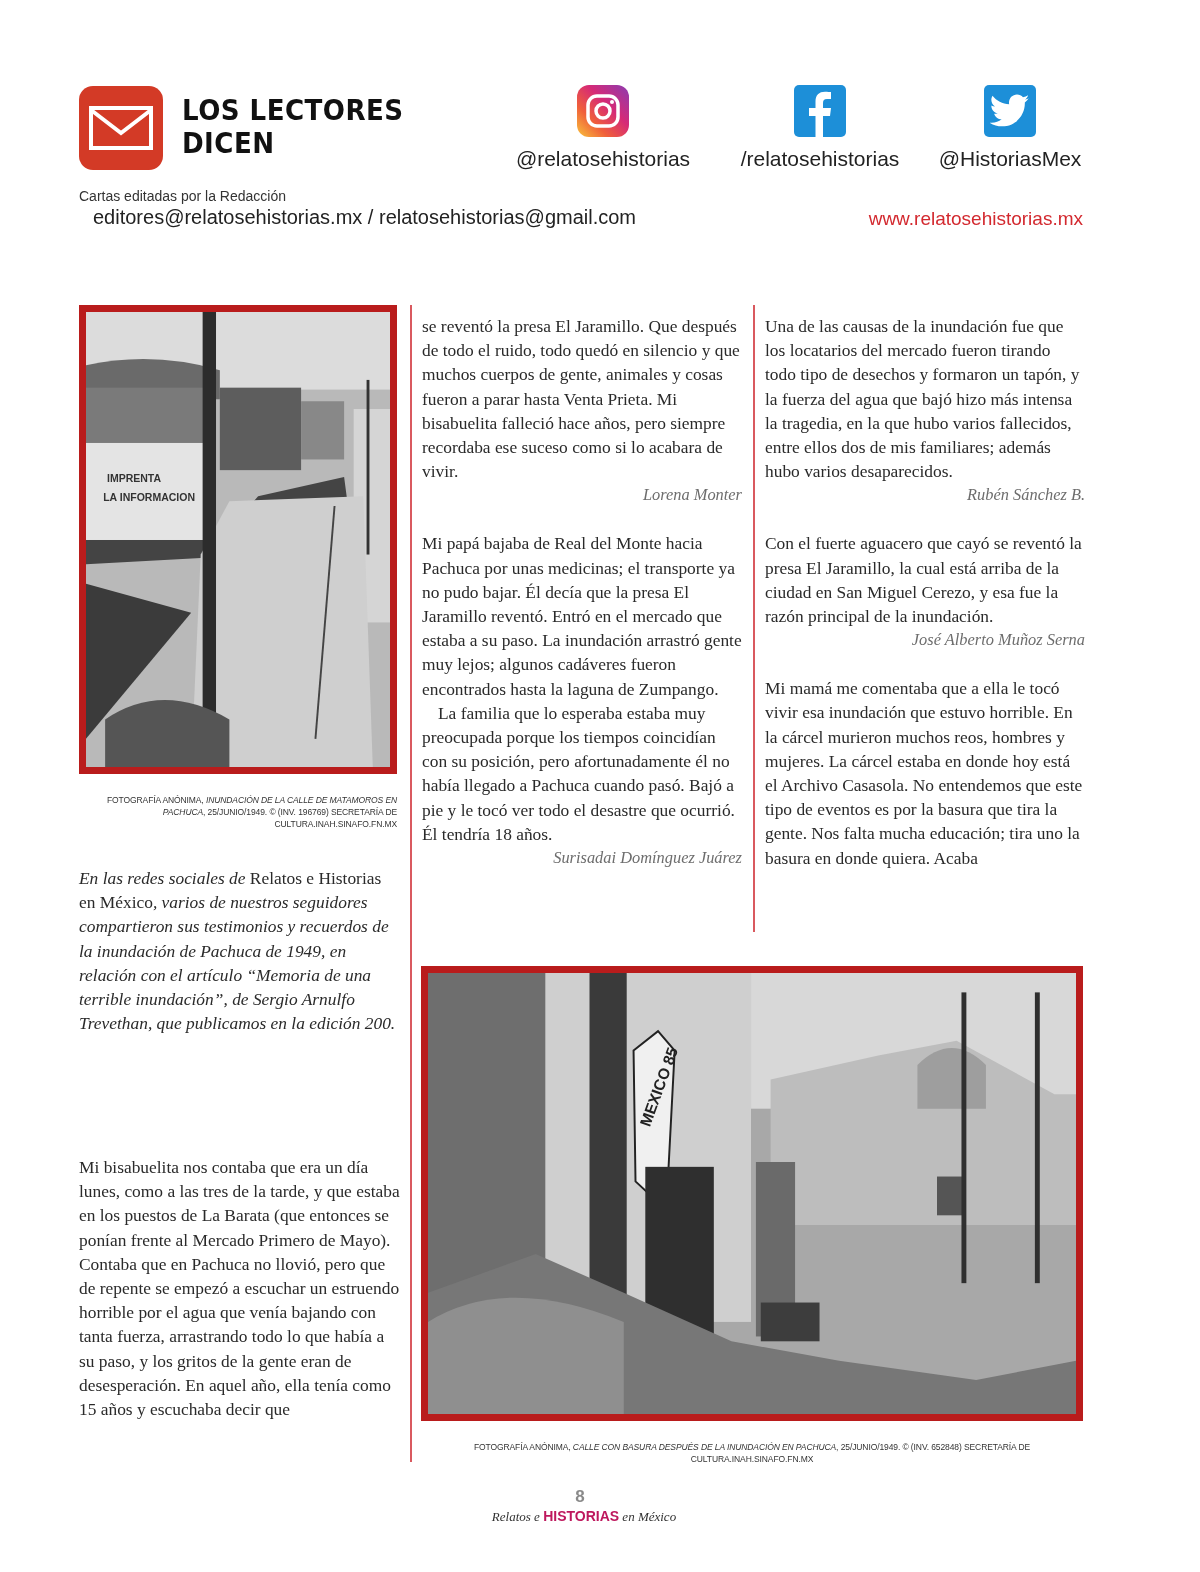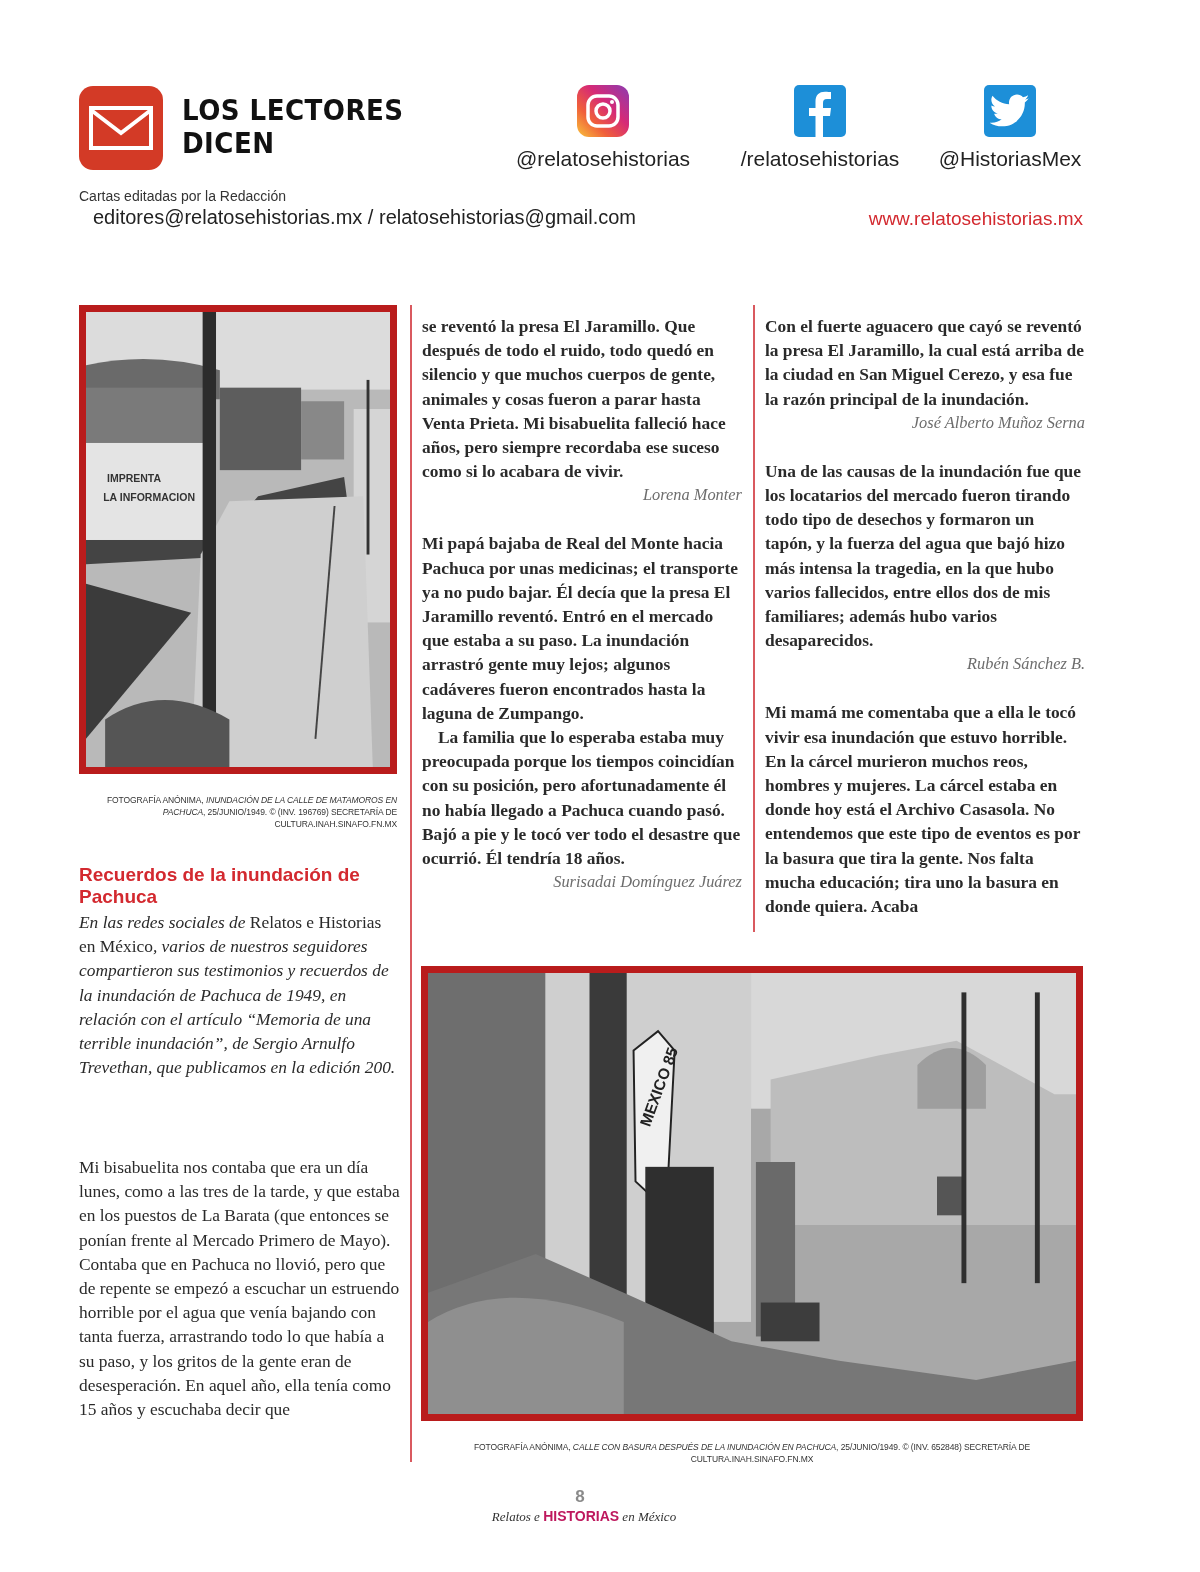--- a/index.html
+++ b/index.html
@@ -53,21 +53,21 @@
   .col { position: absolute; }
   .col-1-intro { left: 79px; top: 864px; width: 322px; }
   .intro-title { font-family: "Liberation Sans", sans-serif; font-weight: bold; font-size: 19px; line-height: 22px; color: #d3292f; }
   .intro-text { font-style: italic; margin-top: 2px; }
   .intro-text .upright { font-style: normal; }
   .col-1-letter { left: 79px; top: 1155px; width: 322px; }
 
   .col-2 { left: 422px; top: 314px; width: 320px; }
   .col-3 { left: 765px; top: 314px; width: 320px; }
   .letter { margin-bottom: 24px; }
-  .letter p { text-indent: 0; font-weight: bold; }
+  .letter p { text-indent: 0; }
   .letter p + p { text-indent: 16px; }
   .signature { text-align: right; font-style: italic; color: #6d6d6d; font-size: 16.4px; line-height: 24px; }
 
   .divider { position: absolute; width: 2px; background: #d9595f; }
   .divider-1 { left: 410px; top: 305px; height: 1157px; }
   .divider-2 { left: 753px; top: 305px; height: 627px; }
 
   
   .page-number { position: absolute; left: 0; width: 1160px; top: 1487px; text-align: center; font-family: "Liberation Sans", sans-serif; font-weight: bold; font-size: 17px; color: #8a8a8a; }
   .footer-brand { position: absolute; left: 0; width: 1168px; top: 1508px; text-align: center; font-size: 13px; color: #333; }
@@ -138,21 +138,20 @@
     <line x1="260" y1="200" x2="240" y2="440" stroke="#444" stroke-width="2"></line>
     <line x1="295" y1="70" x2="295" y2="250" stroke="#333" stroke-width="3"></line>
     <path d="M20 420 Q80 380 150 420 L150 469 L20 469 Z" fill="#555"></path>
   </svg>
 </div>
 <div class="caption caption-1">
   <span>Fotografía anónima, </span><i>Inundación de la calle de Matamoros en Pachuca</i><span>, 25/junio/1949. © (INV. 196769) Secretaría de Cultura.INAH.SINAFO.FN.MX</span>
 </div>
 
 <div class="col col-1-intro body-text">
-  <div class="intro-title">Recuerdos de la inundación de Pachuca</div>
   <div class="intro-text"><span>En las redes sociales de </span><span class="upright">Relatos e Historias en México</span><span>, varios de nuestros seguidores compartieron sus testimonios y recuerdos de la inundación de Pachuca de 1949, en relación con el artículo “Memoria de una terrible inundación”, de Sergio Arnulfo Trevethan, que publicamos en la edición 200.</span></div>
 </div>
 
 <div class="col col-1-letter body-text">
   <p>Mi bisabuelita nos contaba que era un día lunes, como a las tres de la tarde, y que estaba en los puestos de La Barata (que entonces se ponían frente al Mercado Primero de Mayo). Contaba que en Pachuca no llovió, pero que de repente se empezó a escuchar un estruendo horrible por el agua que venía bajando con tanta fuerza, arrastrando todo lo que había a su paso, y los gritos de la gente eran de desesperación. En aquel año, ella tenía como 15 años y escuchaba decir que</p>
 </div>
 
 <div class="divider divider-1"></div>
 
 <div class="col col-2 body-text">
@@ -164,26 +163,26 @@
     <p>Mi papá bajaba de Real del Monte hacia Pachuca por unas medicinas; el transporte ya no pudo bajar. Él decía que la presa El Jaramillo reventó. Entró en el mercado que estaba a su paso. La inundación arrastró gente muy lejos; algunos cadáveres fueron encontrados hasta la laguna de Zumpango.</p>
     <p>La familia que lo esperaba estaba muy preocupada porque los tiempos coincidían con su posición, pero afortunadamente él no había llegado a Pachuca cuando pasó. Bajó a pie y le tocó ver todo el desastre que ocurrió. Él tendría 18 años.</p>
     <div class="signature">Surisadai Domínguez Juárez</div>
   </div>
 </div>
 
 <div class="divider divider-2"></div>
 
 <div class="col col-3 body-text">
   <div class="letter">
+    <p>Una de las causas de la inundación fue que los locatarios del mercado fueron tirando todo tipo de desechos y formaron un tapón, y la fuerza del agua que bajó hizo más intensa la tragedia, en la que hubo varios fallecidos, entre ellos dos de mis familiares; además hubo varios desaparecidos.</p>
+    <div class="signature">Rubén Sánchez B.</div>
+  </div>
+  <div class="letter">
     <p>Con el fuerte aguacero que cayó se reventó la presa El Jaramillo, la cual está arriba de la ciudad en San Miguel Cerezo, y esa fue la razón principal de la inundación.</p>
     <div class="signature">José Alberto Muñoz Serna</div>
-  </div>
-  <div class="letter">
-    <p>Una de las causas de la inundación fue que los locatarios del mercado fueron tirando todo tipo de desechos y formaron un tapón, y la fuerza del agua que bajó hizo más intensa la tragedia, en la que hubo varios fallecidos, entre ellos dos de mis familiares; además hubo varios desaparecidos.</p>
-    <div class="signature">Rubén Sánchez B.</div>
   </div>
   <div class="letter">
     <p>Mi mamá me comentaba que a ella le tocó vivir esa inundación que estuvo horrible. En la cárcel murieron muchos reos, hombres y mujeres. La cárcel estaba en donde hoy está el Archivo Casasola. No entendemos que este tipo de eventos es por la basura que tira la gente. Nos falta mucha educación; tira uno la basura en donde quiera. Acaba</p>
   </div>
 </div>
 
 <div class="photo photo-2">
   <svg viewBox="0 0 662 455" preserveAspectRatio="none">
     <rect width="662" height="455" fill="#a8a8a8"></rect>
     <rect x="330" y="0" width="332" height="140" fill="#d8d8d8"></rect>

